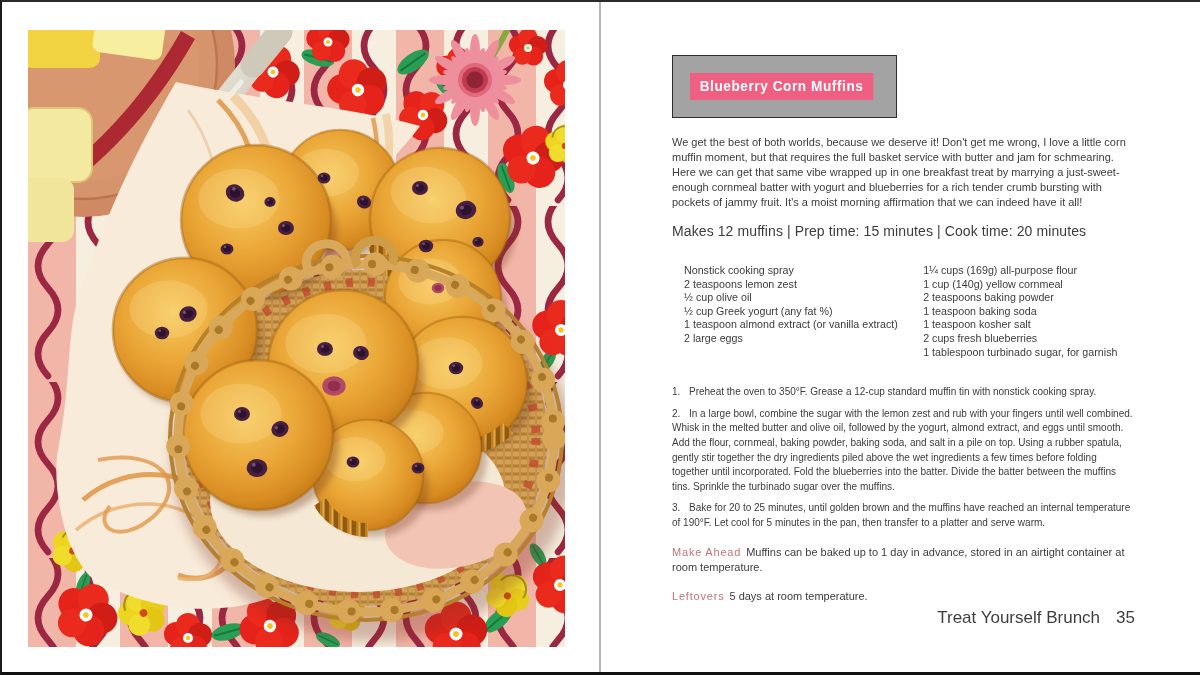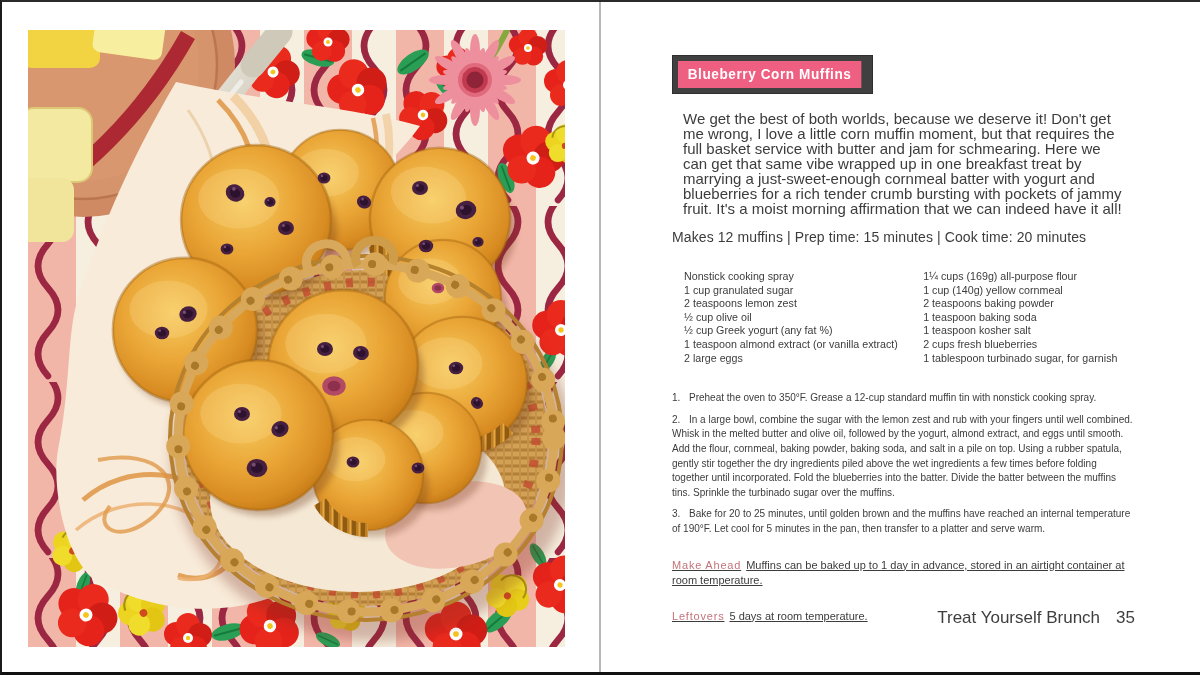--- a/index.html
+++ b/index.html
@@ -4,32 +4,32 @@
 <style>
   html,body{margin:0;padding:0;}
   body{width:1200px;height:675px;background:#ffffff;position:relative;overflow:hidden;
        font-family:"Liberation Sans",sans-serif;color:#3c3c3c;}
   .frame{position:absolute;inset:0;border-left:2px solid #1c1c1c;border-top:2px solid #2a2a2a;
          border-bottom:3px solid #111;pointer-events:none;z-index:50;}
   .gutter{position:absolute;left:599px;top:0;width:2px;height:675px;background:#9a9a9a;opacity:.7;}
   .photo{position:absolute;left:28px;top:30px;width:537px;height:617px;}
   .photo svg{display:block;width:100%;height:100%;}
   .recipe{position:absolute;left:672px;top:55px;width:463px;}
-  .title-box{display:inline-block;border:1.5px solid #2e2e2e;background:#404040;padding:5px;}
+  .title-box{display:inline-block;border:1.5px solid #2e2e2e;background:#a3a3a3;padding:17px;}
   .title-inner{display:inline-block;background:#ef5f82;color:#fff;font-weight:bold;
                font-size:14px;letter-spacing:.6px;padding:5px 10px 6px;transform:scaleX(.97);transform-origin:left;}
-  .intro{margin:17px 11px 0;font-size:15px;line-height:15px;}
+  .intro{margin:17px 0 0;font-size:11px;line-height:15px;}
   .meta{margin-top:13px;font-size:14px;letter-spacing:.1px;}
   .cols{display:flex;margin-top:13px;font-size:10.7px;line-height:13.6px;}
   .cols ul{list-style:none;margin:12px;padding:0;}
   .col1{width:240px;} .col2{width:223px;}
   .steps{margin-top:14px;font-size:10px;line-height:14.6px;}
   .step{margin:0 0 7px;}
   .step .num{display:inline-block;min-width:13px;margin-right:4px;}
-  .note{margin-top:21px;font-size:11px;line-height:15px;text-decoration:underline;}
+  .note{margin-top:14px;font-size:11px;line-height:15px;}
   .note .label{color:#c4737a;letter-spacing:.8px;margin-right:5px;}
   .footer{position:absolute;left:672px;top:608px;width:463px;text-align:right;
           font-size:17px;color:#3e3e3e;}
   .footer .pagenum{margin-left:16px;}
 </style>
 </head>
 <body>
 
 <div class="frame"></div>
 <div class="gutter"></div>
@@ -282,21 +282,20 @@
     <span class="title-inner">Blueberry Corn Muffins</span>
   </div>
 
   <p class="intro">We get the best of both worlds, because we deserve it! Don't get me wrong, I love a little corn muffin moment, but that requires the full basket service with butter and jam for schmearing. Here we can get that same vibe wrapped up in one breakfast treat by marrying a just-sweet-enough cornmeal batter with yogurt and blueberries for a rich tender crumb bursting with pockets of jammy fruit. It's a moist morning affirmation that we can indeed have it all!</p>
 
   <div class="meta">Makes 12 muffins | Prep time: 15 minutes | Cook time: 20 minutes</div>
 
   <div class="cols">
     <ul class="col1">
       <li>Nonstick cooking spray</li>
-      <li>1 cup granulated sugar</li>
       <li>2 teaspoons lemon zest</li>
       <li>½ cup olive oil</li>
       <li>½ cup Greek yogurt (any fat %)</li>
       <li>1 teaspoon almond extract (or vanilla extract)</li>
       <li>2 large eggs</li>
     </ul>
     <ul class="col2">
       <li>1¼ cups (169g) all-purpose flour</li>
       <li>1 cup (140g) yellow cornmeal</li>
       <li>2 teaspoons baking powder</li>

